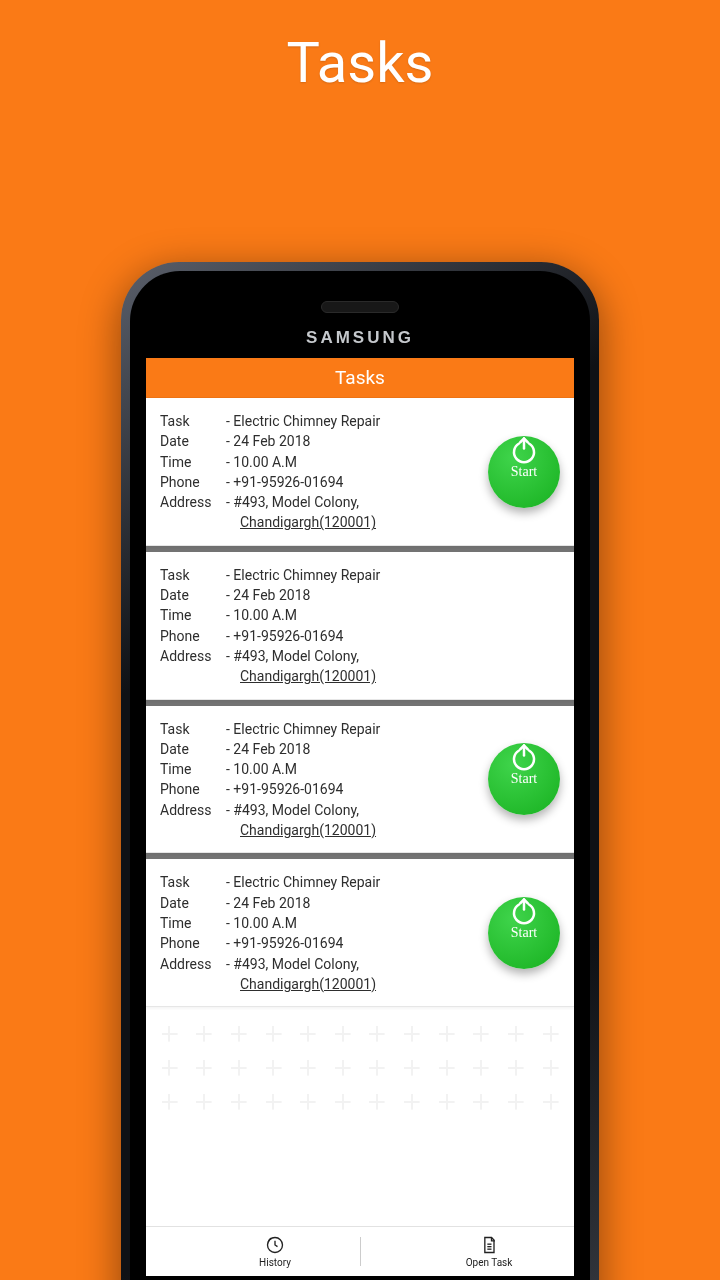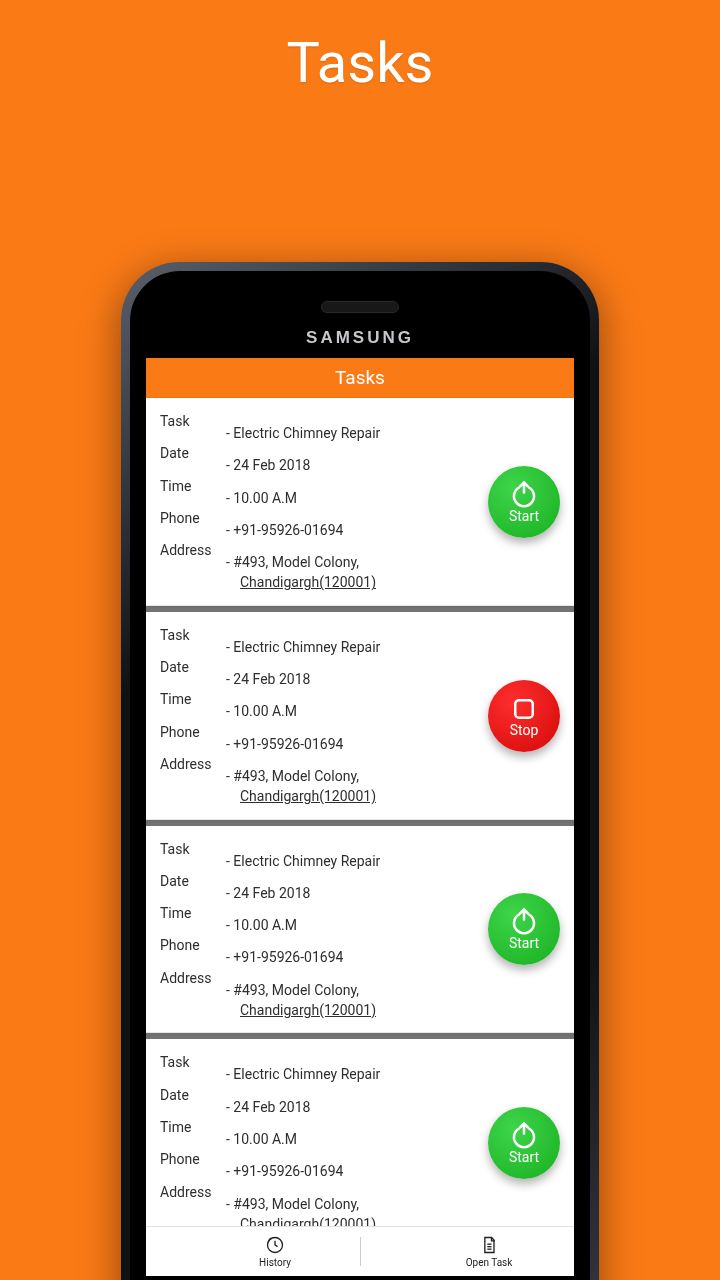--- a/index.html
+++ b/index.html
@@ -96,43 +96,43 @@
 .field-row {
   display: flex;
   font-size: 14px;
   color: #2e2e2e;
   line-height: 1.45;
 }
 .field-label {
   width: 66px;
   flex-shrink: 0;
 }
-.field-value { flex: 1; margin-top: 12px; }
+.field-value { flex: 1; }
 .field-value::before { content: "- "; }
 .addr-line2 {
   font-size: 14px;
   color: #2e2e2e;
   line-height: 1.45;
   padding-left: 80px;
   text-decoration: underline;
 }
 .action-btn {
   width: 72px;
   height: 72px;
   border-radius: 50%;
   display: flex;
   flex-direction: column;
   align-items: center;
-  justify-content: center;
   color: #fff;
   font-size: 14px;
   cursor: pointer;
   flex-shrink: 0;
   box-shadow: 0 5px 10px rgba(0,0,0,0.3);
   position: relative;
+  font-family: Liberation Serif, serif;
 }
 .action-btn.start { background: radial-gradient(circle at 35% 30%, #3fd44b, #17b01f); }
 .action-btn.stop  { background: radial-gradient(circle at 35% 30%, #ff2e2e, #d30808); }
 .action-btn svg { width: 30px; height: 30px; margin-bottom: 0px; }
 .action-btn span { font-size: 14px; margin-top: -2px;}
 .icon-row {
   display: flex;
   justify-content: space-around;
   padding: 4px 6px;
 }
@@ -255,26 +255,20 @@
               </div>
               <div class="field-row">
                 <div class="field-label">Phone</div>
                 <div class="field-value">+91-95926-01694</div>
               </div>
               <div class="field-row">
                 <div class="field-label">Address</div>
                 <div class="field-value">#493, Model Colony,</div>
               </div>
               <div class="addr-line2">Chandigargh(120001)</div>
-            </div>
-            <div class="action-btn stop">
-              <svg viewBox="0 0 24 24" fill="none" stroke="#fff" stroke-width="2" stroke-linejoin="round">
-                <rect x="5" y="5" width="14" height="14" rx="3"></rect>
-              </svg>
-              <span>Stop</span>
             </div>
           </div>
           <div class="task-card">
             <div class="task-fields">
               <div class="field-row">
                 <div class="field-label">Task</div>
                 <div class="field-value">Electric Chimney Repair</div>
               </div>
               <div class="field-row">
                 <div class="field-label">Date</div>

